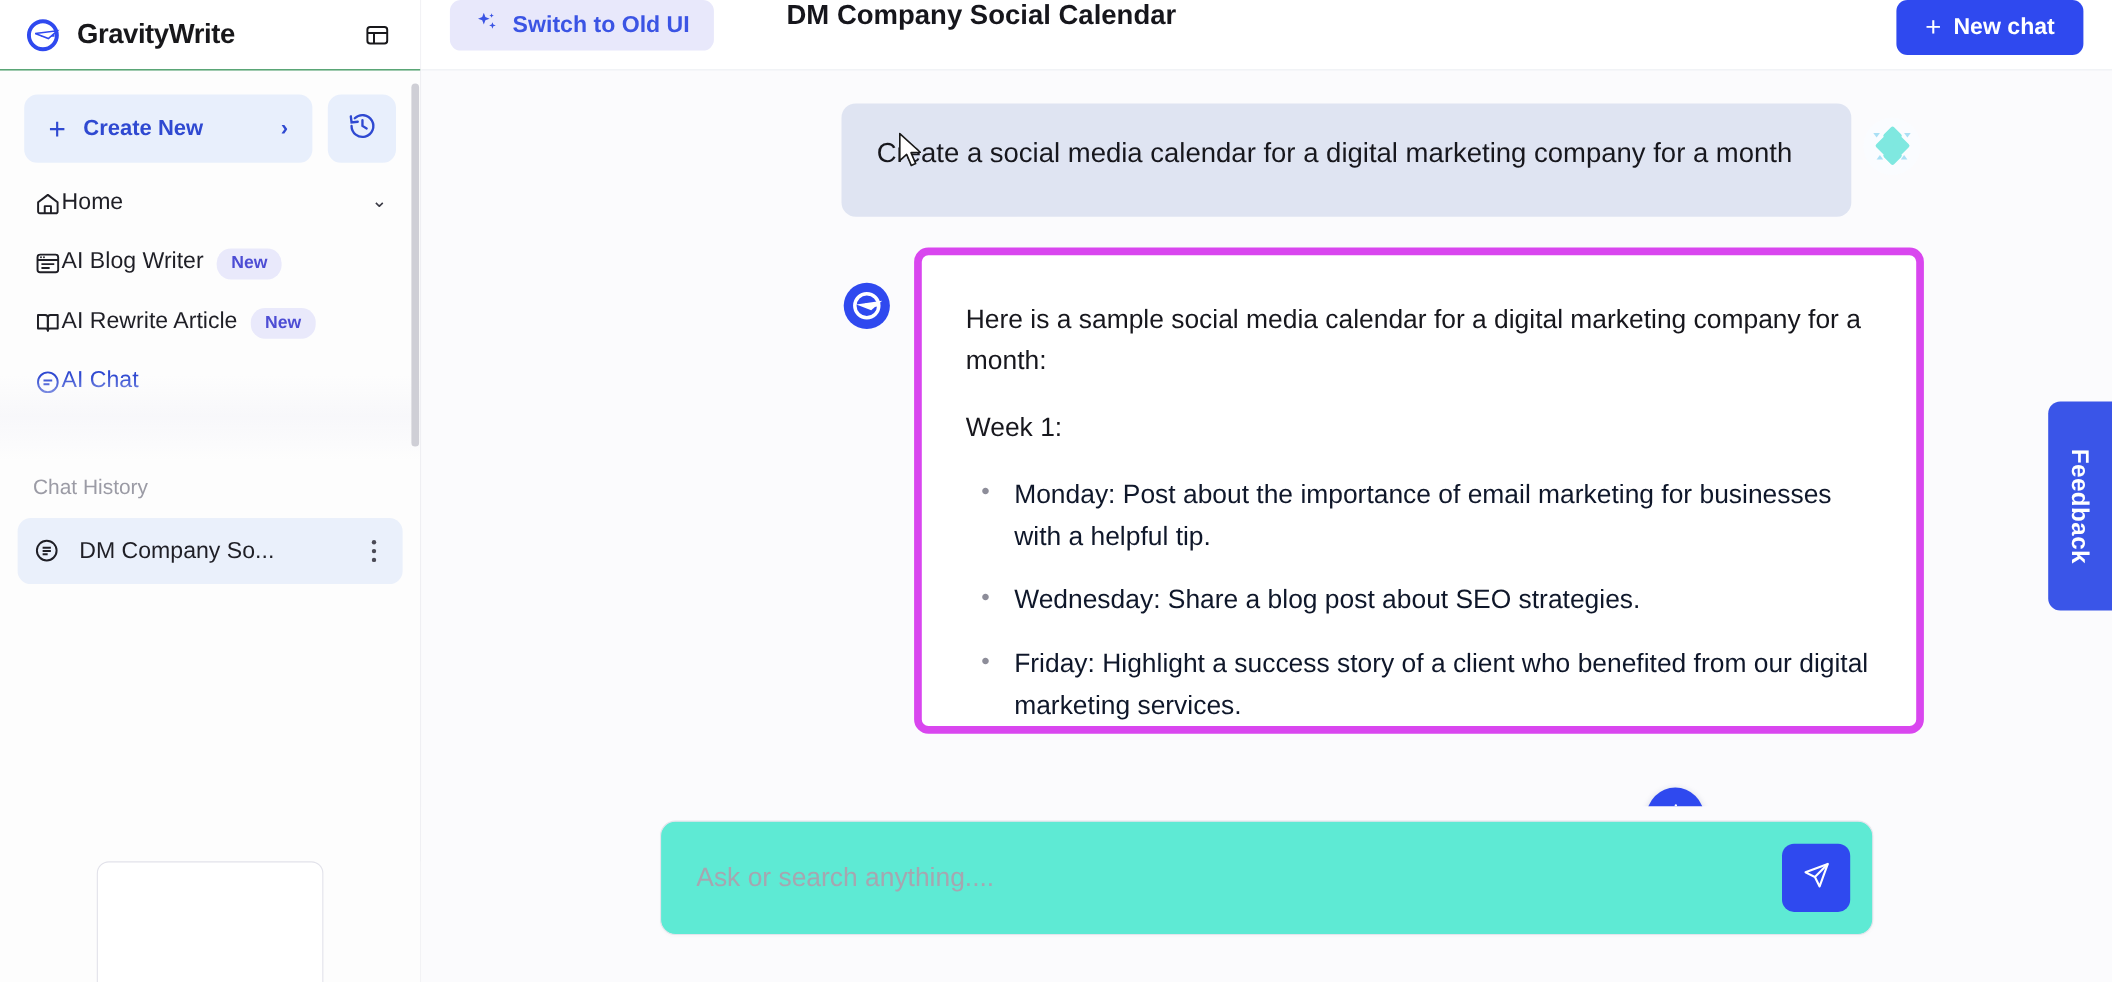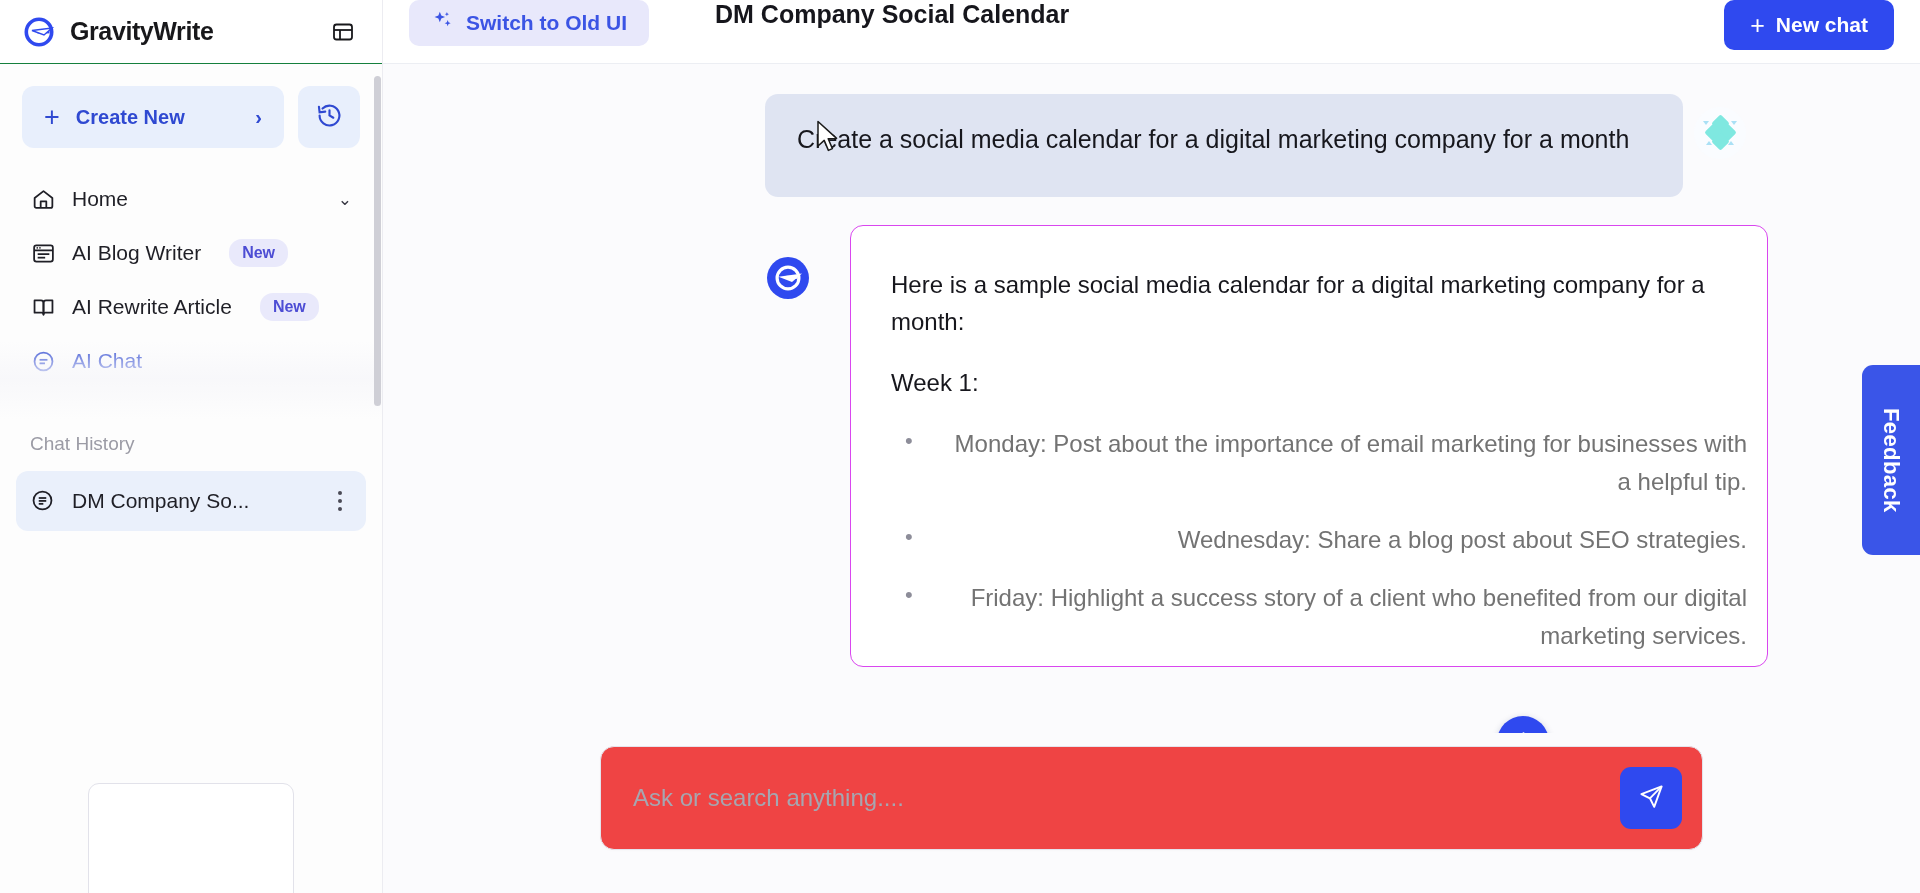--- a/index.html
+++ b/index.html
@@ -54,21 +54,21 @@
   .create-new-btn .chev { margin-left: auto; font-size: 20px; }
   .history-btn {
     width: 62px; height: 62px; flex: 0 0 62px;
     background: #e8effc; border-radius: 12px;
     display: flex; align-items: center; justify-content: center;
     cursor: pointer;
   }
 
   .nav-list { padding: 24px 16px 0 16px; }
   .nav-item {
-    display: flex; align-items: center; gap: 16px;
+    display: flex; align-items: flex-start; gap: 0;
     height: 54px; padding: 0 14px; border-radius: 10px;
     cursor: pointer; color: #1f1f26; font-size: 21px;
   }
   .nav-item .nav-ico { width: 26px; height: 26px; flex:0 0 26px; display:flex; align-items:center; justify-content:center; }
   .nav-label { white-space: nowrap; }
   .nav-item.active { color: #2f49d1; }
   .badge-new {
     background: #e9e9fb; color: #4d4dd4;
     font-size: 16px; font-weight: 600;
     padding: 5px 13px; border-radius: 13px; margin-left: 12px;
@@ -161,50 +161,50 @@
   .user-deco {
     position: absolute; right: -66px; top: 10px;
     width: 58px; height: 58px;
   }
 
   .assistant-row { display: flex; gap: 20px; margin-top: 28px; }
   .assistant-avatar {
     width: 46px; height: 46px; flex: 0 0 46px; margin-top: 30px;
   }
   .assistant-card {
-    width: 918px; background: #fff; border: 1px solid #d946ef;
-    border-radius: 13px; padding: 40px 20px 26px 40px;
-    height: 442px; overflow: hidden; margin-left: 19px;
+    width: 918px; background: #fff; border: 7px solid #d946ef;
+    border-radius: 13px; padding: 40px 40px 26px 40px;
+    height: 442px; overflow: hidden;
   }
   .assistant-card p {
     font-size: 24px; line-height: 1.55; color: #17171d; margin-bottom: 24px;
   }
   .assistant-card ul { list-style: none; padding-left: 14px; }
   .assistant-card li {
-    font-size: 24px; line-height: 1.58; color: #737373;
-    margin-bottom: 20px; position: relative; padding-left: 30px; text-align: right;
+    font-size: 24px; line-height: 1.58; color: #0f172a;
+    margin-bottom: 20px; position: relative; padding-left: 30px;
   }
   .assistant-card li::before {
     content: "•"; position: absolute; left: 0; top: -1px;
     color: #8d8d99; font-size: 22px;
   }
 
   .scroll-down-btn {
     position: absolute; left: 1114px; top: 652px;
     width: 52px; height: 52px; border-radius: 50%;
     background: #2f49ef; display: flex; align-items: center; justify-content: center;
     cursor: pointer; z-index: 12; box-shadow: 0 2px 7px rgba(20,30,90,0.22);
   }
 
   .composer-area {
     flex: 0 0 160px; display: flex; align-items: center; justify-content: center;
     padding-bottom: 30px; background: #fbfbfd; position: relative; z-index: 8;
   }
   .composer {
-    width: 1103px; height: 104px; background: #ef4444;
+    width: 1103px; height: 104px; background: #5eead4;
     border: 1px solid #e4e4ec; border-radius: 14px;
     display: flex; align-items: center; padding: 0 20px 0 32px;
     box-shadow: 0 1px 3px rgba(0,0,0,0.02);
   }
   .composer input {
     flex: 1 1 auto; border: none; outline: none; background: transparent;
     font-size: 24px; color: #17171d; font-family: "Liberation Sans", sans-serif;
   }
   .composer input::placeholder { color: #a6a6b0; }
   .send-btn {

